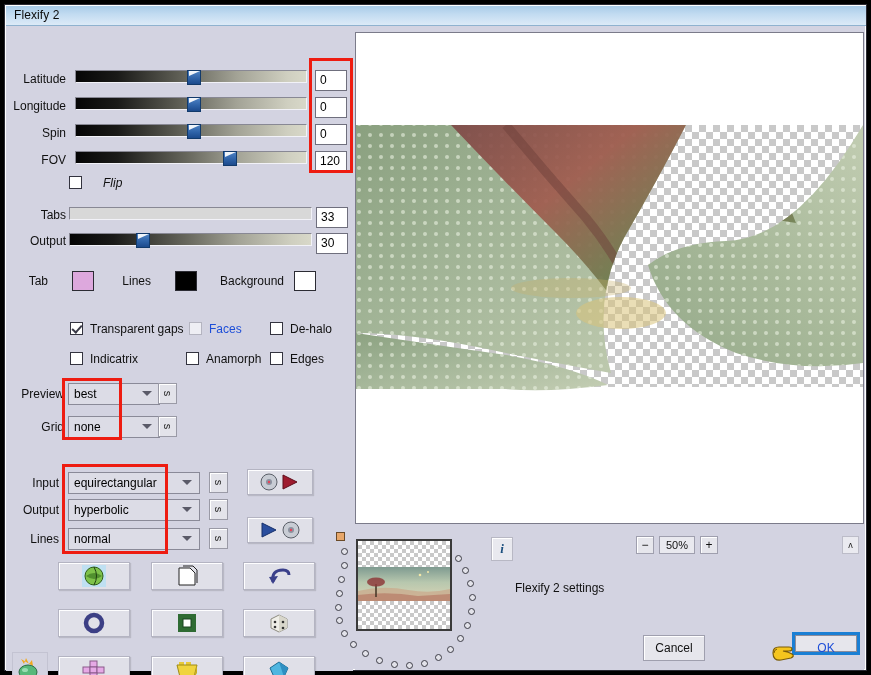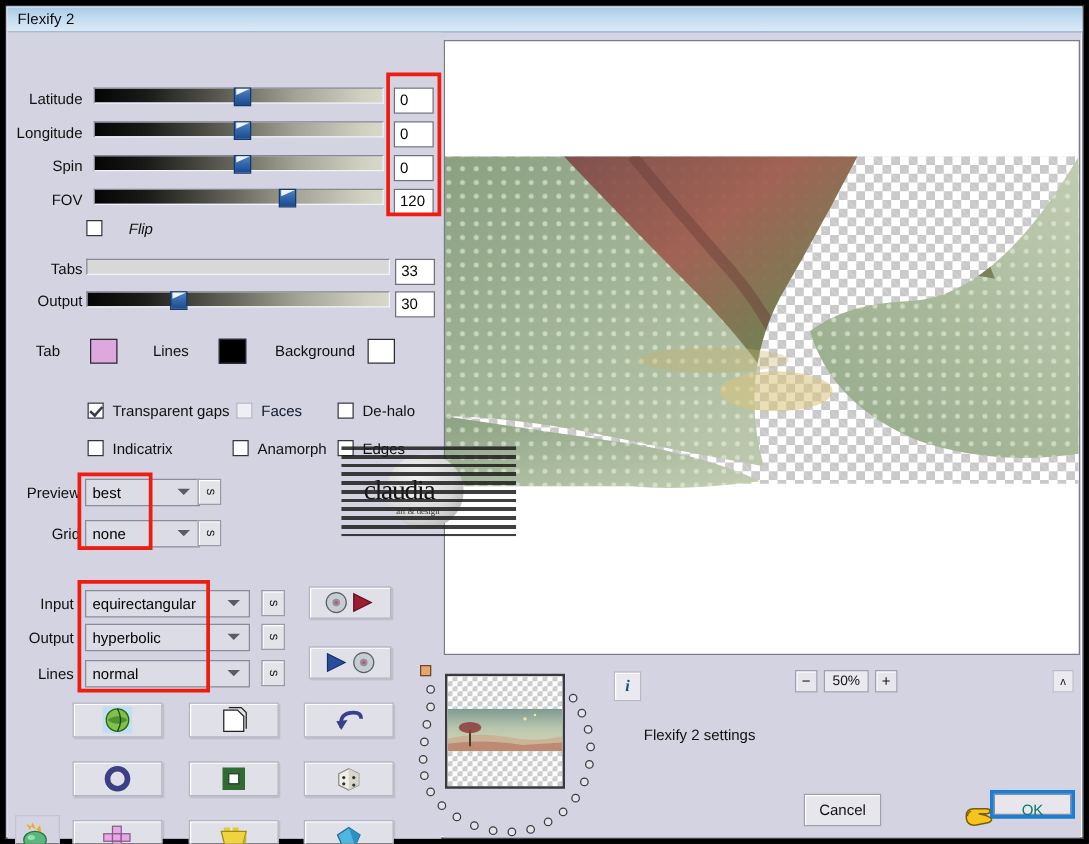--- a/index.html
+++ b/index.html
@@ -104,21 +104,21 @@
     width: 4px; height: 8px;
     border: solid #3a3a48;
     border-width: 0 2px 2px 0;
     transform: rotate(42deg);
   }
   .cblabel {
     position: absolute;
     font-size: 12px; color: #101010;
     white-space: nowrap;
   }
-  .cblabel.dim { color: #0f172a; }
+  .cblabel.dim { color: #1d4ed8; }
   
   .swatch {
     position: absolute;
     width: 22px; height: 20px;
     border: 1px solid #2b2b33;
   }
   
   .combo {
     position: absolute;
     height: 22px;
@@ -191,21 +191,21 @@
     box-shadow: inset 1px 1px 0 #ffffff;
     font-size: 12px; color: #111;
     text-align: center;
   }
   #okbtn {
     position: absolute;
     width: 62px; height: 17px;
     background: #e6e6ec;
     border: 1px solid #8c8c9a;
     outline: 3px solid #1a7fd4;
-    font-size: 12px; color: #0f766e;
+    font-size: 12px; color: #1d4ed8;
     text-align: center; line-height: 24px;
   }
   #cancelbtn {
     width: 62px; height: 26px; line-height: 24px;
   }
   .zoombtn {
     position: absolute;
     width: 18px; height: 18px;
     background: #e6e6ec;
     border: 1px solid #9f9fae;
@@ -575,26 +575,20 @@
           <rect x="0" y="296" width="270" height="62" fill="url(#dots)"></rect>
         </g>
 
         <ellipse cx="265" cy="280" rx="45" ry="16" fill="#d9c27a" opacity=".55"></ellipse>
         <ellipse cx="215" cy="255" rx="60" ry="10" fill="#c8b16a" opacity=".35"></ellipse>
       </svg>
 
       <div style="position:absolute; left:0px; top:0px;"></div>
     </div>
 
-    <div id="watermark">
-      <div class="wm-globe"></div>
-      <div class="wm-text">claudia</div>
-      <div class="wm-sub">art &amp; design</div>
-      <div class="wm-stripes"></div>
-    </div>
 
     <div id="bottombar">
       <div id="infobtn" style="left:136px; top:12px;">i</div>
 
       <div class="zoombtn" style="left:281px; top:11px;">−</div>
       <div id="zoomval" style="left:304px; top:11px;">50%</div>
       <div class="zoombtn" style="left:345px; top:11px;">+</div>
 
       <div id="collapsebtn" style="left:487px; top:11px;">ʌ</div>
 

